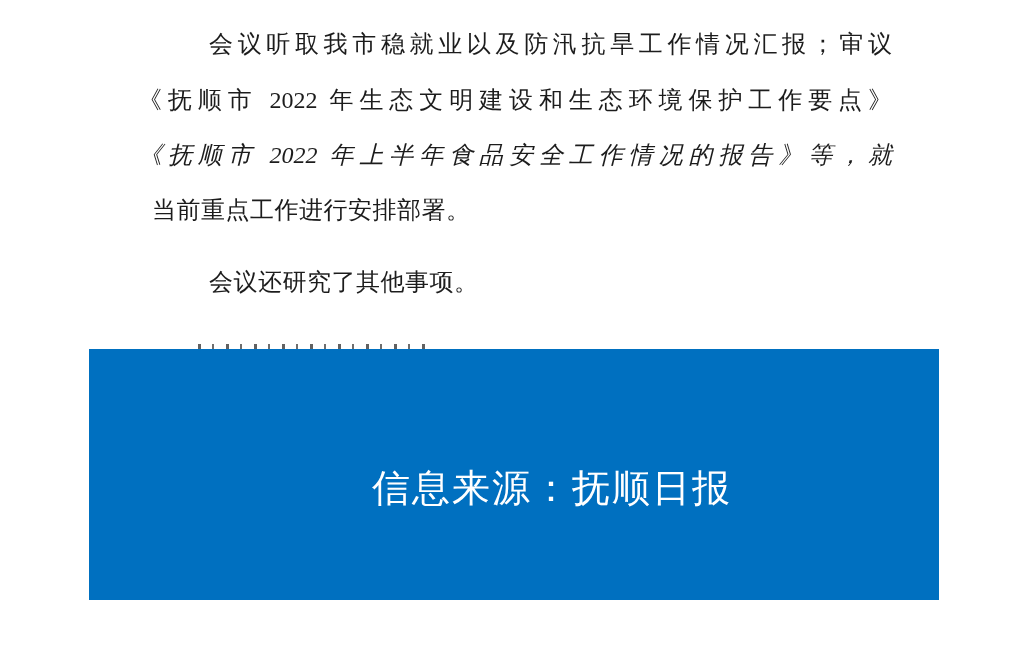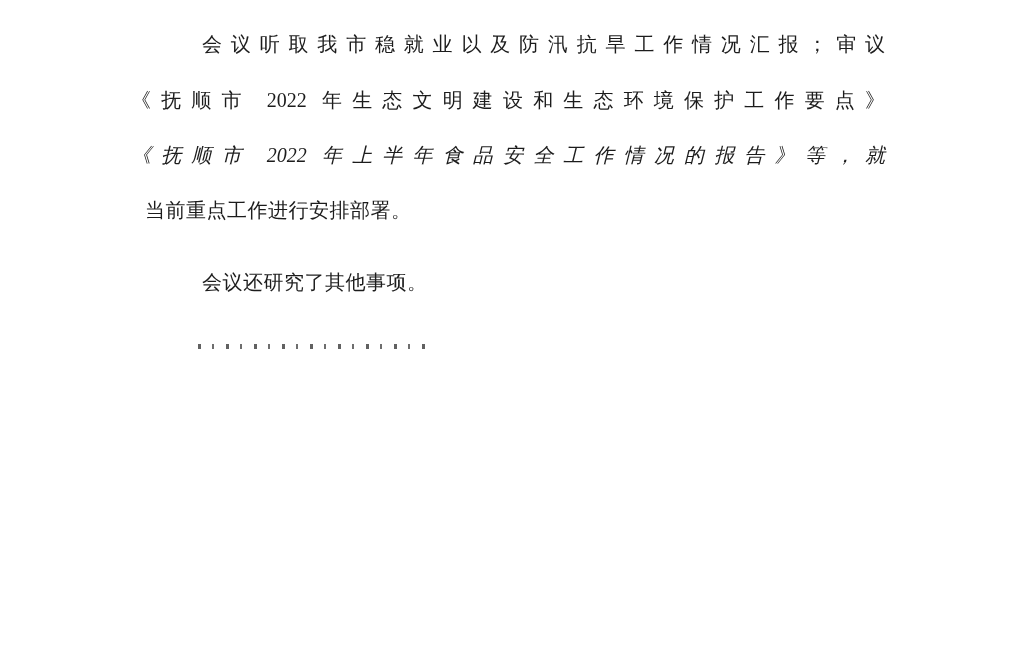--- a/index.html
+++ b/index.html
@@ -11,23 +11,23 @@
     position: relative;
     width: 1024px;
     height: 645px;
     background: #ffffff;
     overflow: hidden;
     font-family: "Liberation Serif", "DejaVu Serif", serif;
   }
   
   .doc-line {
     position: absolute;
-    left: 145px;
+    left: 152px;
     width: 740px;
-    font-size: 20px;
+    font-size: 24px;
     line-height: 30px;
     color: #1c1c1c;
     letter-spacing: 0.5px;
     white-space: pre;
   }
   .doc-line.justify {
     white-space: normal;
     text-align: justify;
     text-align-last: justify;
     letter-spacing: 0;
@@ -90,14 +90,17 @@
   <div class="doc-line line-2 justify hang" style="color: rgb(28, 28, 28);">《抚顺市 2022 年生态文明建设和生态环境保护工作要点》</div>
 
   <div class="doc-line line-3 justify hang" style="color: rgb(28, 28, 28);">《抚顺市 2022 年上半年食品安全工作情况的报告》等，就</div>
 
   <div class="doc-line line-5 indent2" style="color: rgb(28, 28, 28);">会议还研究了其他事项。</div>
 
   <div class="doc-line line-4" style="color: rgb(28, 28, 28);">当前重点工作进行安排部署。</div>
 
   <div class="obscured-fragment"></div>
 
+  <div class="source-banner" style="background: rgb(0, 112, 192);">
+    <div class="source-banner-text" style="color: rgb(255, 255, 255);">信息来源：抚顺日报</div>
+  </div>
 
 </div>
 
 </body></html>

